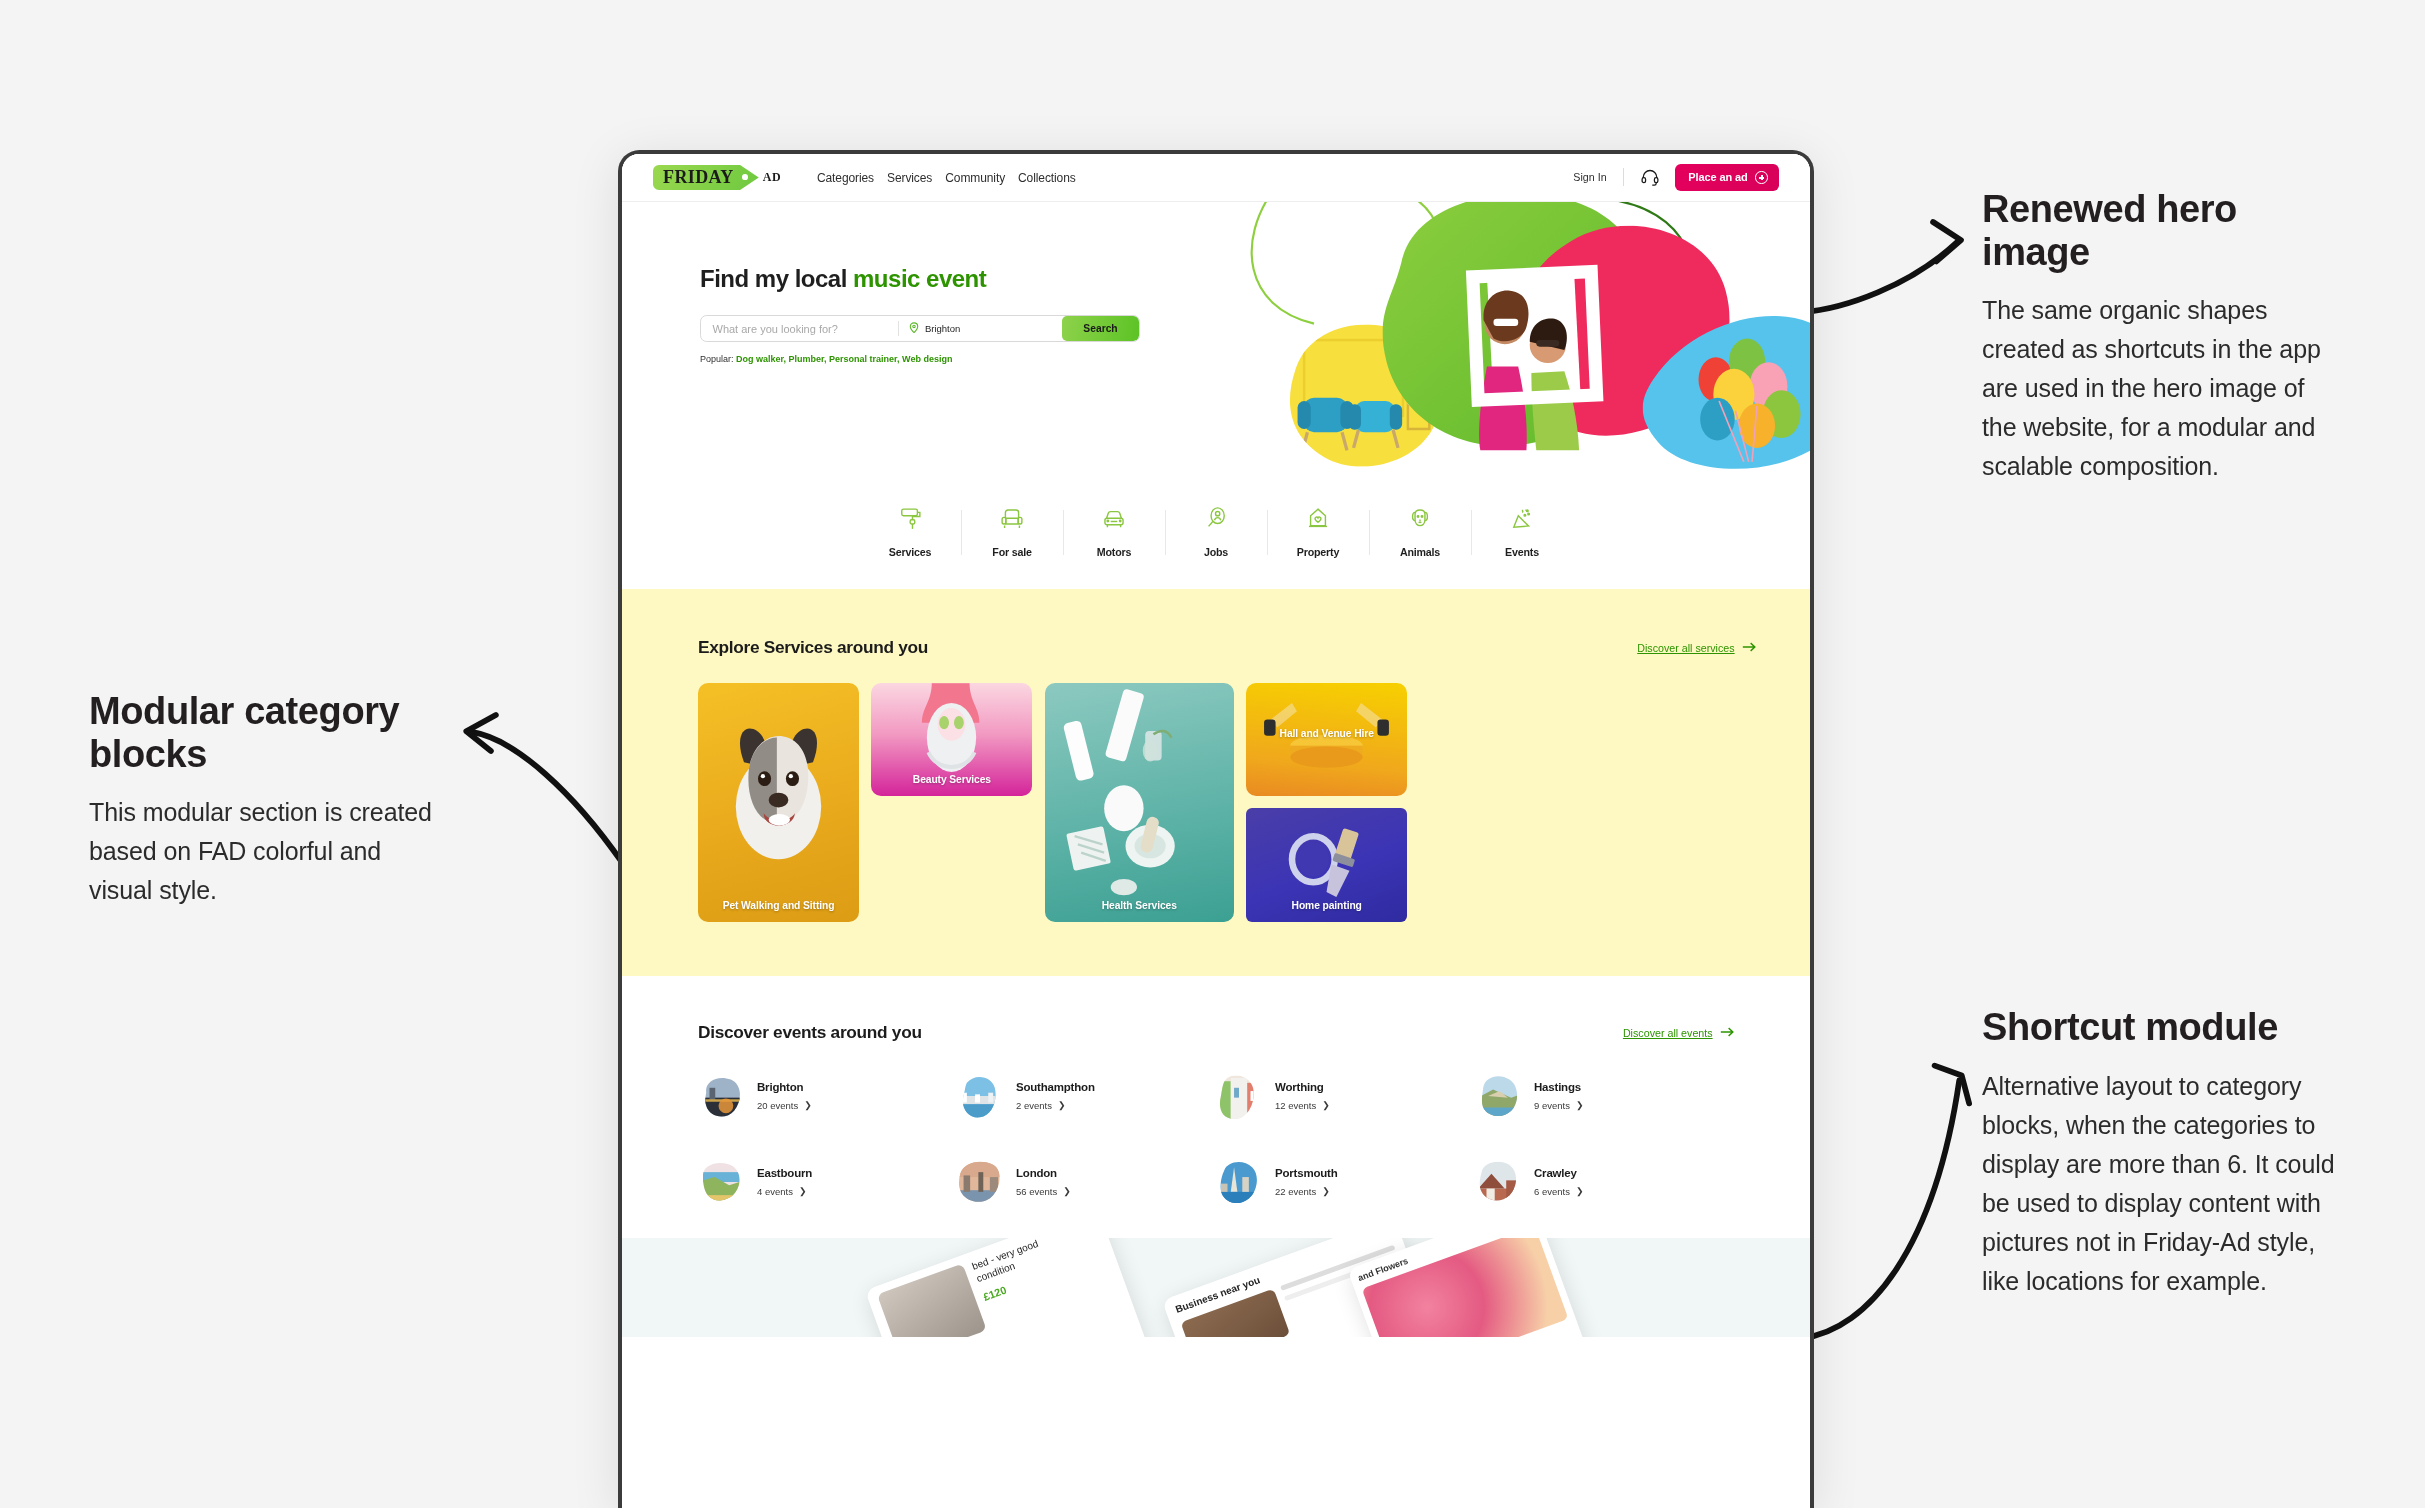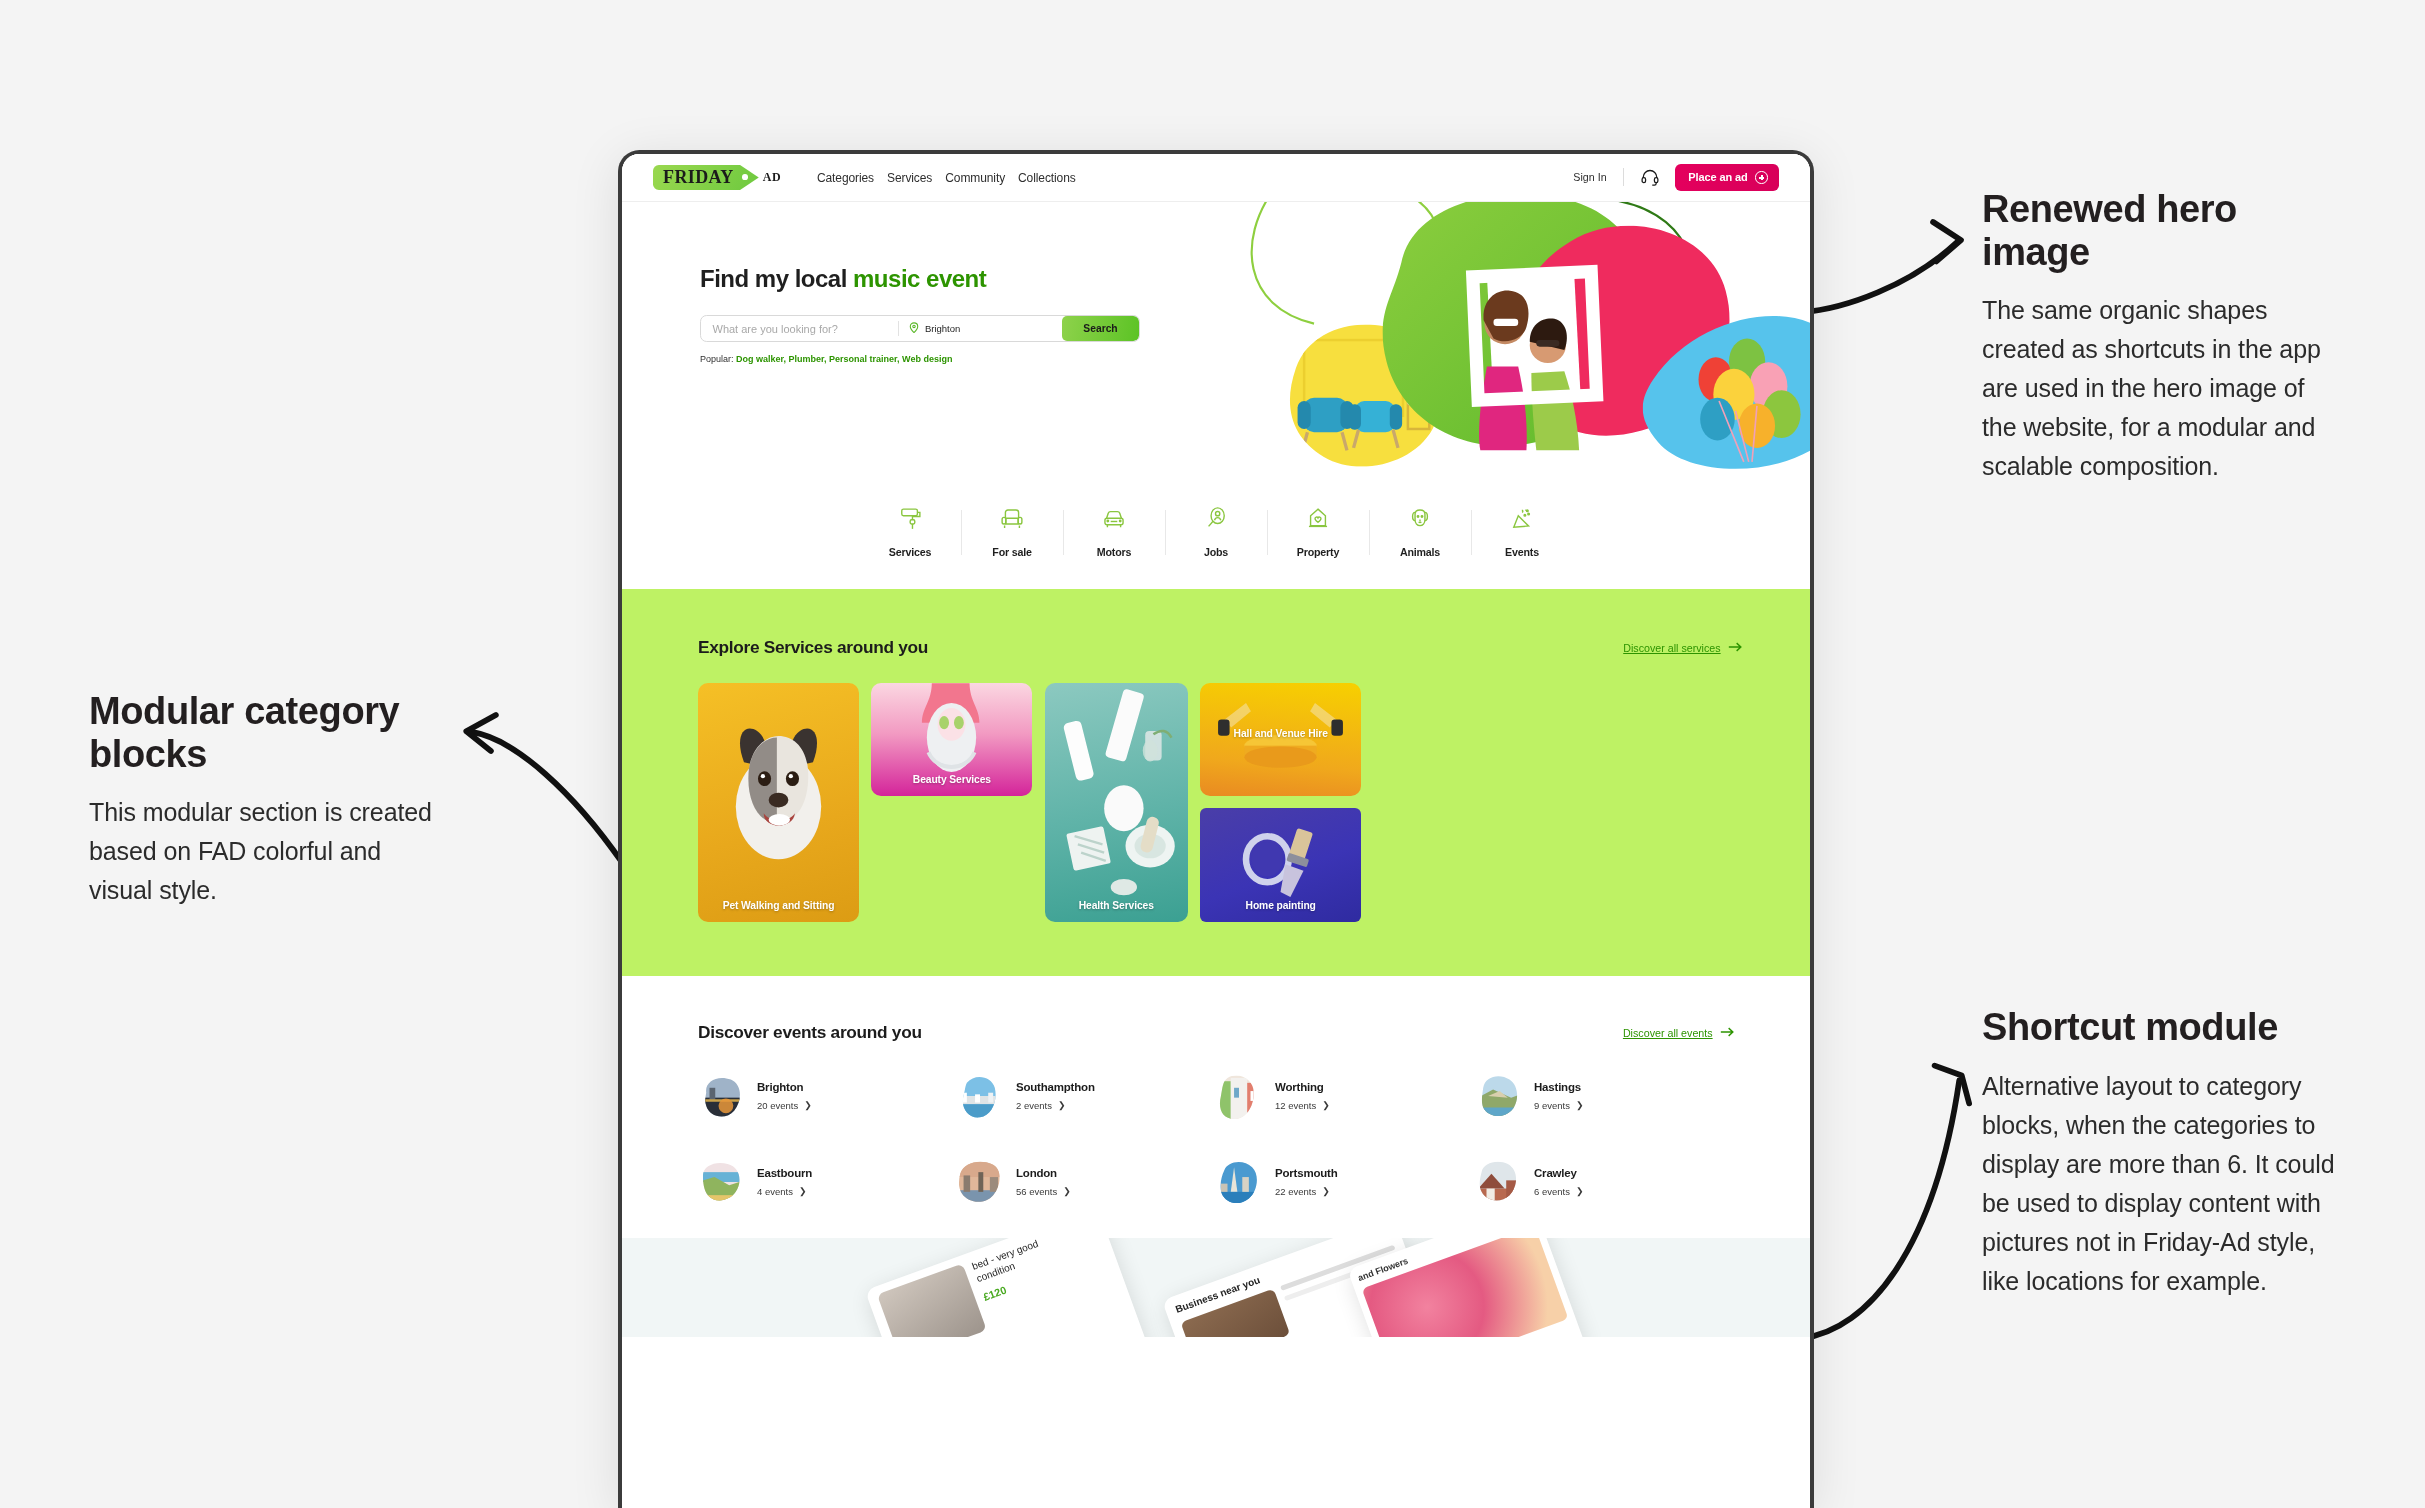--- a/index.html
+++ b/index.html
@@ -150,39 +150,39 @@
   .cat {
     width:102px; display:flex; flex-direction:column; align-items:center;
     gap:10px; position:relative; padding:0 5px;
   }
   .cat + .cat:before {
     content:""; position:absolute; left:0; top:5px; bottom:3.3px; width:0.8px; background:#e8e8e8;
   }
   .cat-label { font-size:10.7px; font-weight:bold; color:#1f1f1f; letter-spacing:-0.2px;}
 
   
-  .services-sec { background:#bef264; padding:48px 68px 54px 76px; }
+  .services-sec { background:#fef9c3; padding:48px 54px 54px 76px; }
   .sec-head { display:flex; align-items:center; margin-bottom:25px; }
   .sec-title { font-size:17.3px; font-weight:bold; color:#1c1c1c; letter-spacing:-0.3px;}
   .sec-link { margin-left:auto; font-size:10.7px; color:#2d9400; font-weight:500; display:flex; align-items:center; gap:7.4px;}
   .svc-grid { display:flex; gap:12.4px; height:239px; }
   .svc-col { display:flex; flex-direction:column; gap:12.4px; }
   .card {
     border-radius:10px; position:relative; overflow:hidden;
     display:flex; align-items:flex-end; justify-content:center;
   }
   .card-label {
     color:#fff; font-size:10.3px; font-weight:bold; padding-bottom:11.5px;
     text-shadow:0 0.8px 2.5px rgba(0,0,0,0.28); letter-spacing:-0.1px; z-index:4;
     text-align:center;
   }
   .c-pet { width:161px; height:239px; background:linear-gradient(165deg,#f5c026 0%,#e8a81c 60%,#dc9c14 100%); }
   .c-beauty { width:161px; height:113px; background:linear-gradient(180deg,#fbd7e1 0%,#f29ac2 45%,#d4249a 100%); }
   .c-photo { width:161px; height:114px; background:linear-gradient(150deg,#4e7f78 0%,#6fa46d 55%,#93c47f 100%); }
-  .c-health { width:143px; height:239px; background:linear-gradient(170deg,#8cc9c0 0%,#5fb3a8 55%,#3ba092 100%); }
+  .c-health { width:189px; height:239px; background:linear-gradient(170deg,#8cc9c0 0%,#5fb3a8 55%,#3ba092 100%); }
   .c-hall { width:161px; height:113px; background:linear-gradient(185deg,#f7d000 0%,#f0a81c 70%,#e98a22 100%);align-items:center; }
   .c-home { width:161px; height:114px; background:linear-gradient(160deg,#4a3ea8 0%,#3b34b5 55%,#2f2ba0 100%);border-radius:6px; }
 
   
   .events-sec { background:#fff; padding:46px 76px 33px 76px; }
   .ev-grid { display:grid; grid-template-columns:repeat(4,1fr); row-gap:40px; margin-top:30px; }
   .ev { display:flex; align-items:center; gap:13px; }
   .ev-thumb { width:46px; height:46px; flex:none; position:relative; }
   .ev-name { font-size:11.5px; font-weight:bold; color:#1c1c1c; margin-bottom:7.4px; letter-spacing:-0.2px;}
   .ev-count { font-size:9.5px; color:#3a3a3a; display:flex; align-items:center; gap:6px; }

